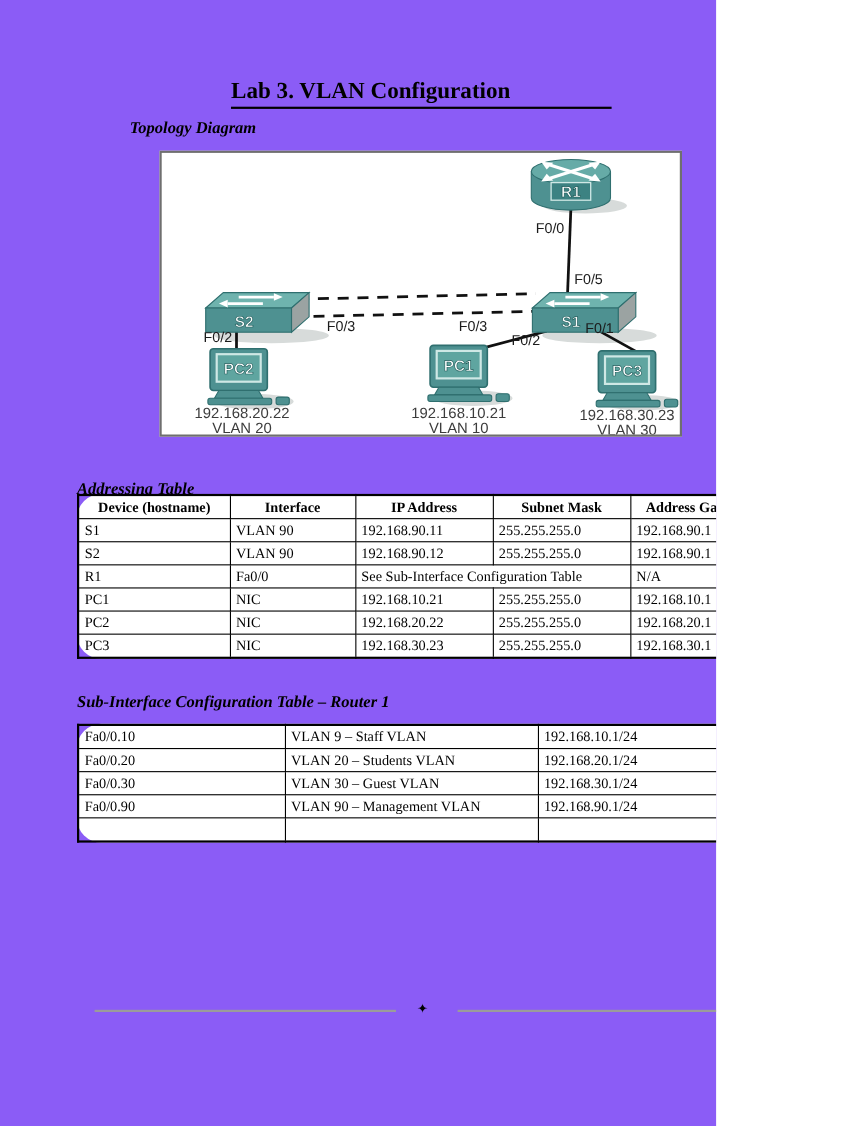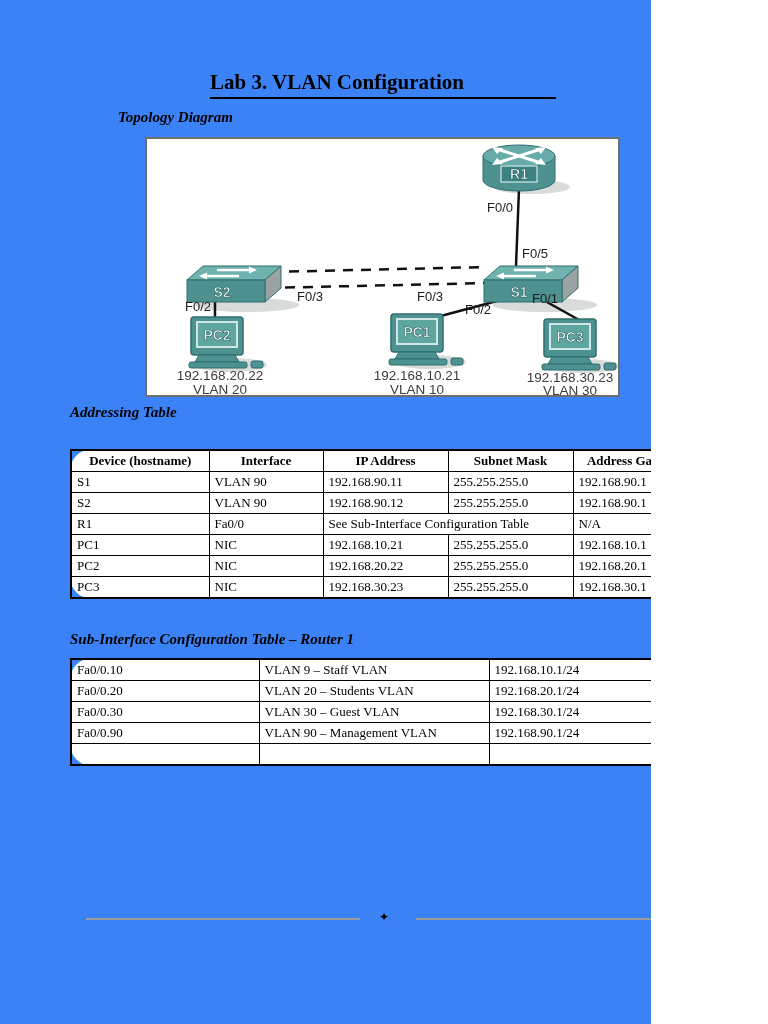--- a/index.html
+++ b/index.html
@@ -1,29 +1,29 @@
 <!DOCTYPE html>
 <html><head>
 <meta charset="utf-8">
 <style>
   * { margin:0; padding:0; box-sizing:border-box; }
   html,body { background:#ffffff; }
   .page {
-    position:relative; width:651px; height:1024px; background:#3b82f6;
+    position:relative; width:651px; height:1024px; background:#8b5cf6;
     font-family:"Liberation Serif","DejaVu Serif",serif; color:#000;
     overflow:hidden;
   }
   .doc-title {
     position:absolute; left:210px; top:70px; width:346px;
     font-size:21px; font-weight:bold;
     border-bottom:2px solid #000; padding-bottom:2px; white-space:nowrap;
   }
   .sec-heading { position:absolute; font-size:15px; font-weight:bold; white-space:nowrap;font-style:italic; }
   #topology-heading { left:118px; top:109px; }
-  #addressing-heading { left:70px; top:404px; }
+  #addressing-heading { left:70px; top:437px; }
   #subif-heading { left:70px; top:631px; }
 
   .diagram-box {
     position:absolute; left:145px; top:137px; width:475px; height:260px;
     border:2px solid #6f6f6f; background:#ffffff;
   }
   .diagram-box svg { display:block; }
   .dev-label { font-family:"Liberation Sans","DejaVu Sans",sans-serif; font-size:14px; font-weight:bold;
                fill:#ffffff; stroke:#1c5a58; stroke-width:0.6px; text-anchor:middle; }
   .port-label { font-family:"Liberation Sans","DejaVu Sans",sans-serif; font-size:13px; fill:#1b1b1b; }

